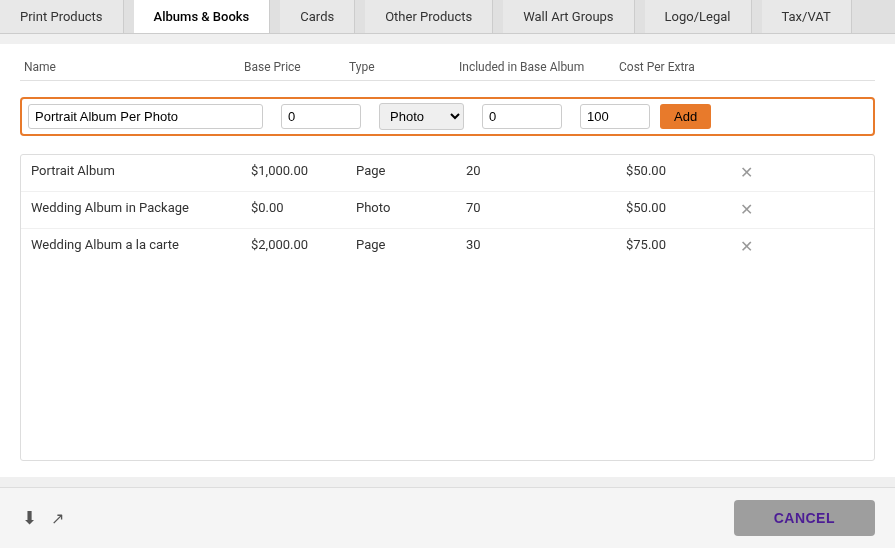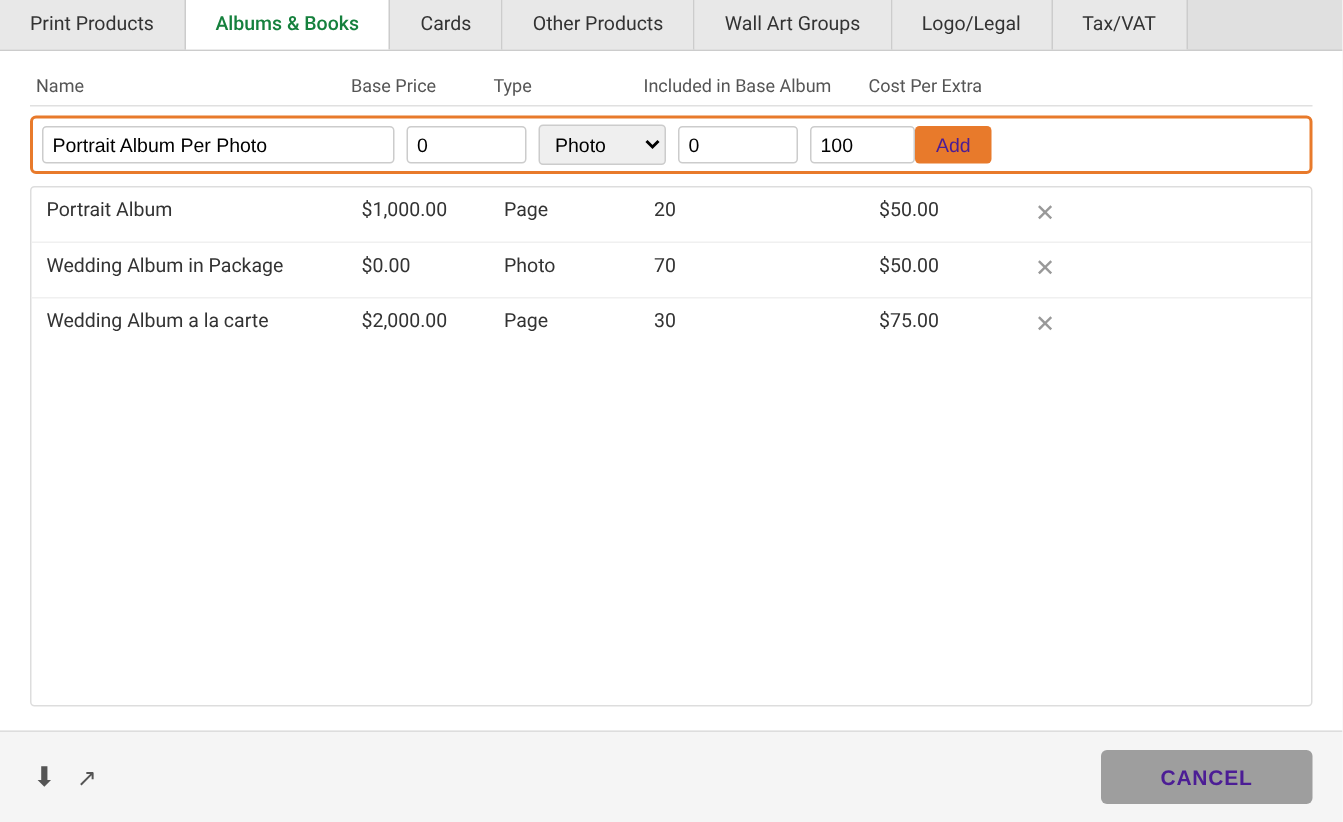--- a/index.html
+++ b/index.html
@@ -1,15 +1,15 @@
 <!DOCTYPE html>
 <html><head>
   <meta charset="utf-8">
   <style>
-    * { box-sizing: border-box; margin: 0; padding: 0; }
+    * { box-sizing: border-box; margin: 0; padding: 0; gap: 10px; }
     body {
       font-family: -apple-system, BlinkMacSystemFont, 'Segoe UI', Roboto, sans-serif;
       font-size: 13px;
       background: #f0f0f0;
       width: 895px;
       height: 548px;
       overflow: hidden;
       display: flex;
       flex-direction: column;
     }
@@ -26,21 +26,21 @@
       font-size: 13px;
       color: #333;
       background: #e8e8e8;
       border-right: 1px solid #ccc;
       white-space: nowrap;
       user-select: none;
       flex: 0 0 auto;
     }
     .nav-tab.active {
       background: #fff;
-      color: #15803d;
+      color: #000000;
       font-weight: 500;
     }
 
     
     .main-content {
       flex: 1;
       background: #fff;
       padding: 16px 20px;
       display: flex;
       flex-direction: column;
@@ -85,21 +85,21 @@
       outline: none;
     }
     .input-name { width: 235px; margin-right: 8px; }
     .input-price { width: 80px; margin-right: 8px; }
     .input-type { width: 85px; margin-right: 8px; }
     .input-included { width: 80px; margin-right: 8px; }
     .input-extra { width: 70px; margin-right: 0; }
 
     .add-btn {
       background: #e87a2b;
-      color: #4c1d95;
+      color: #000000;
       border: none;
       border-radius: 3px;
       padding: 5px 14px;
       font-size: 13px;
       cursor: pointer;
       font-weight: 500;
     }
 
     
     .data-table {

